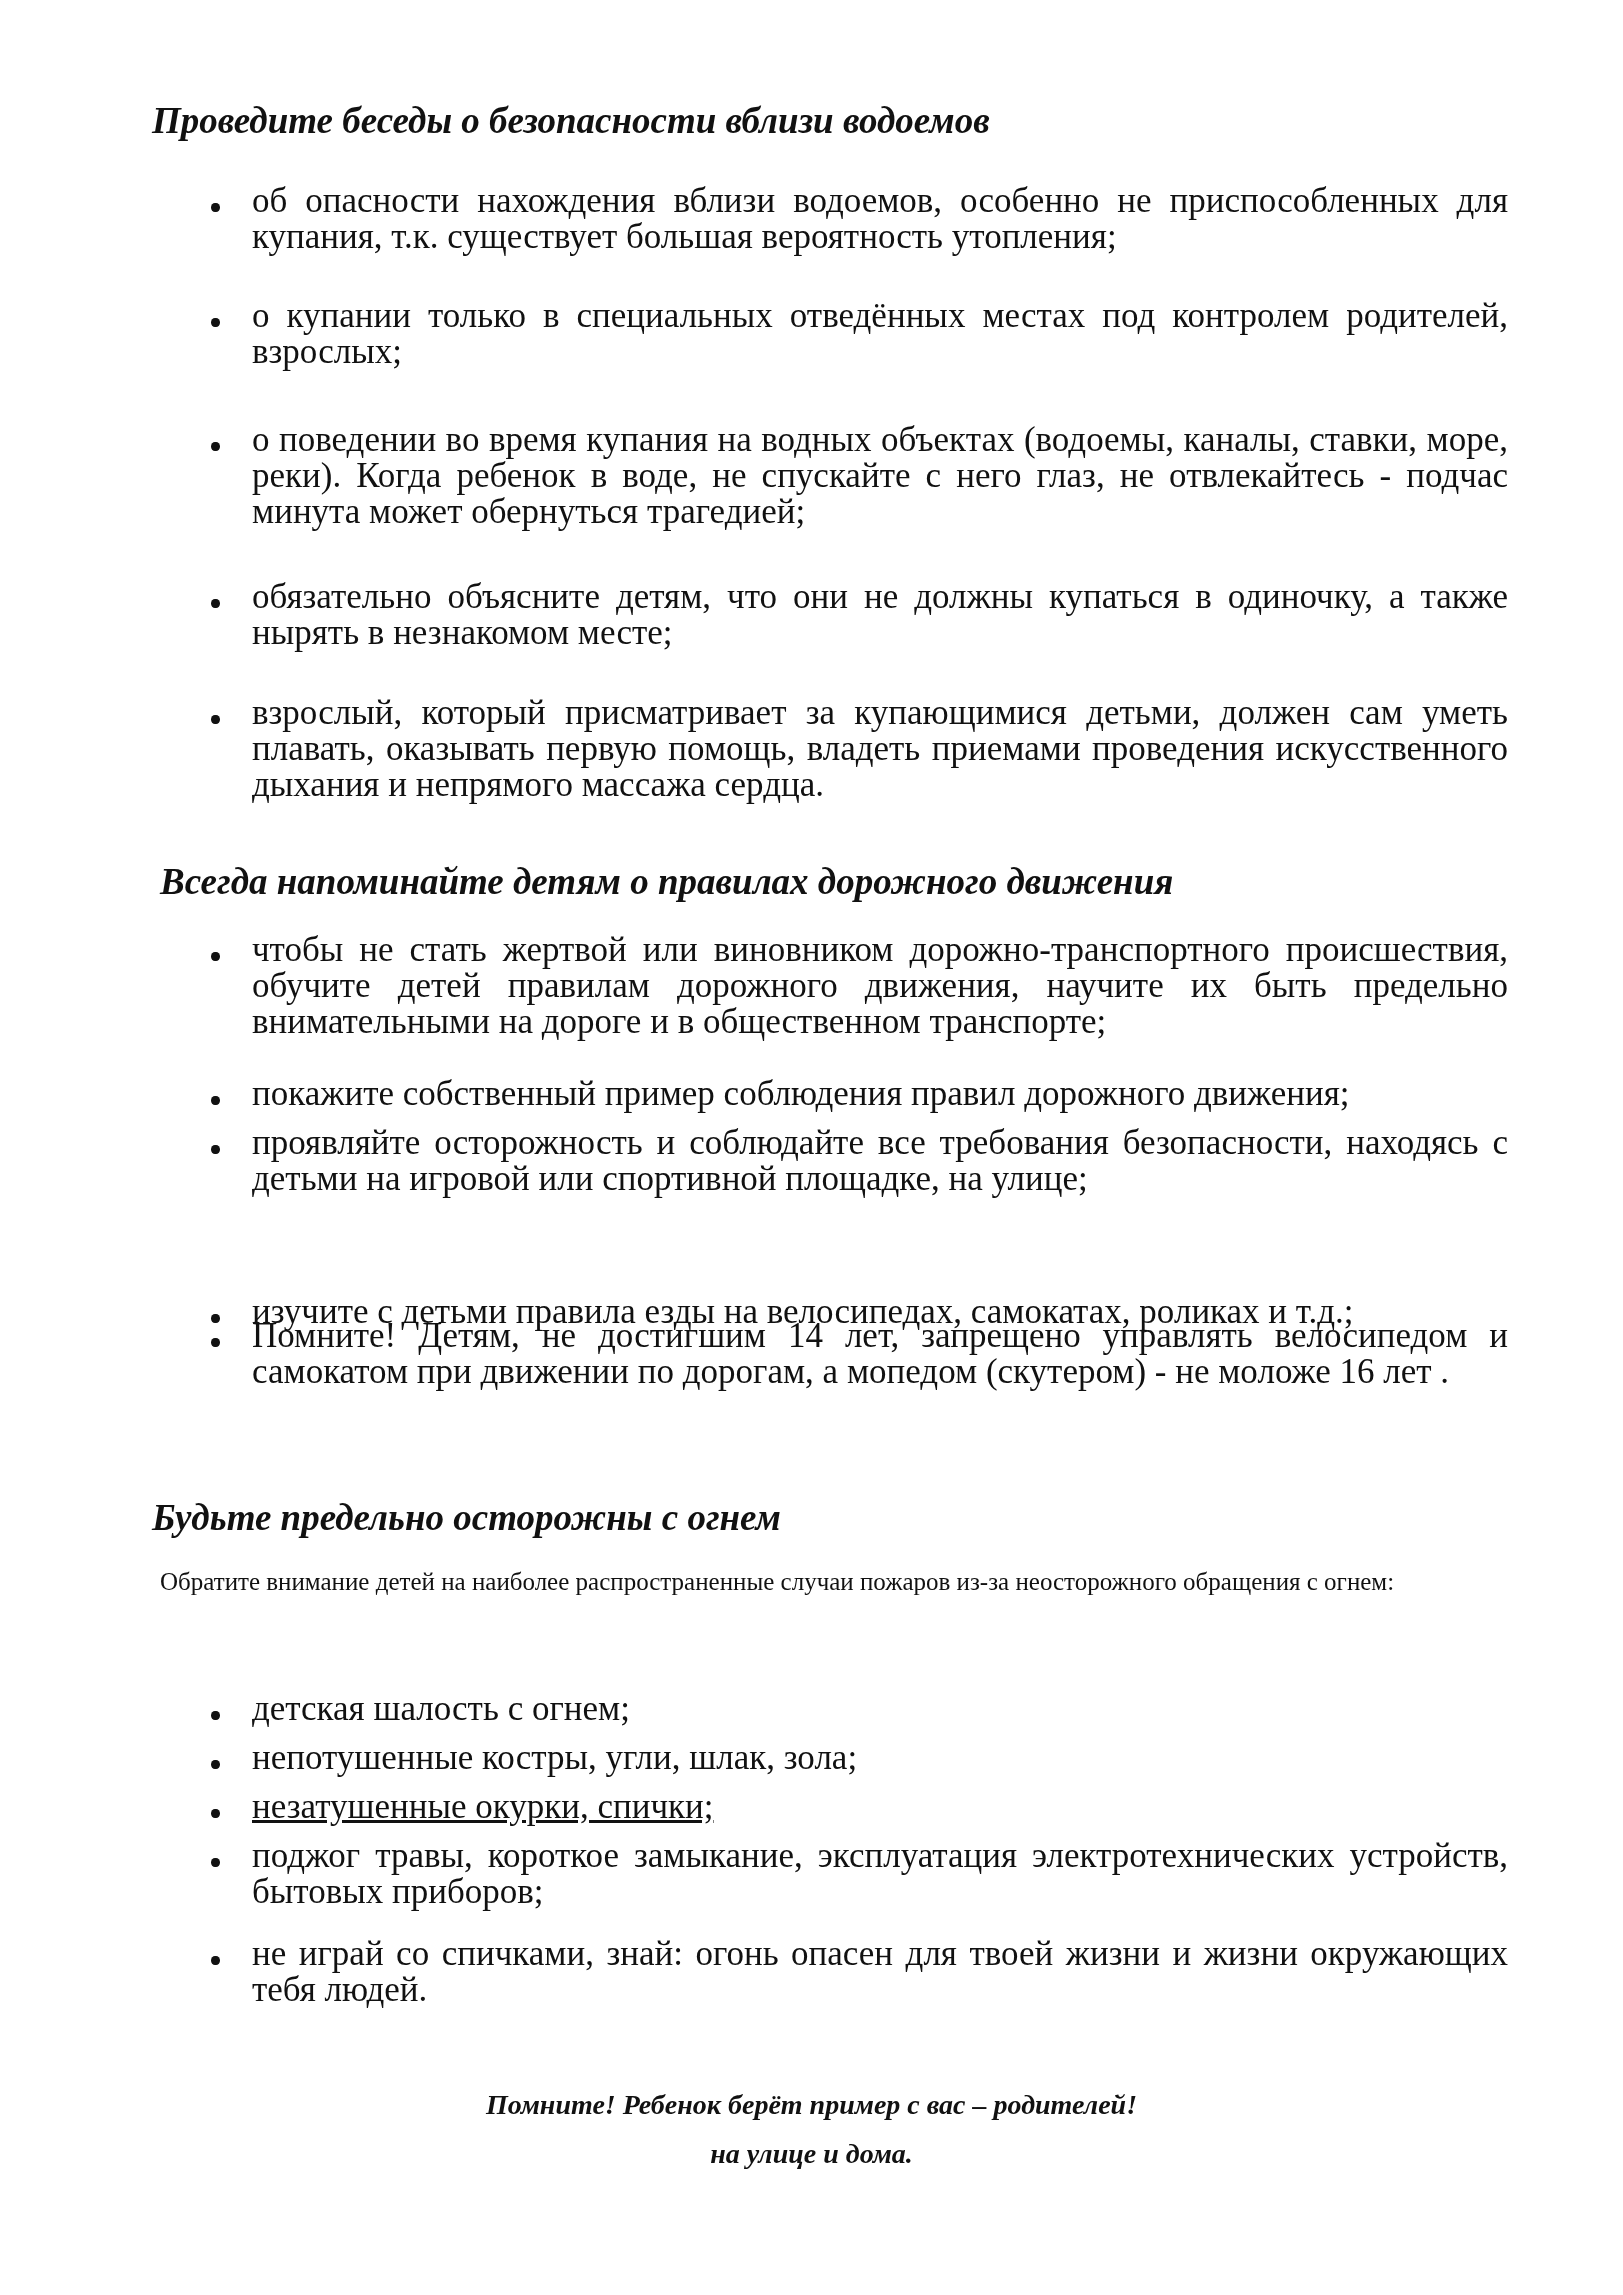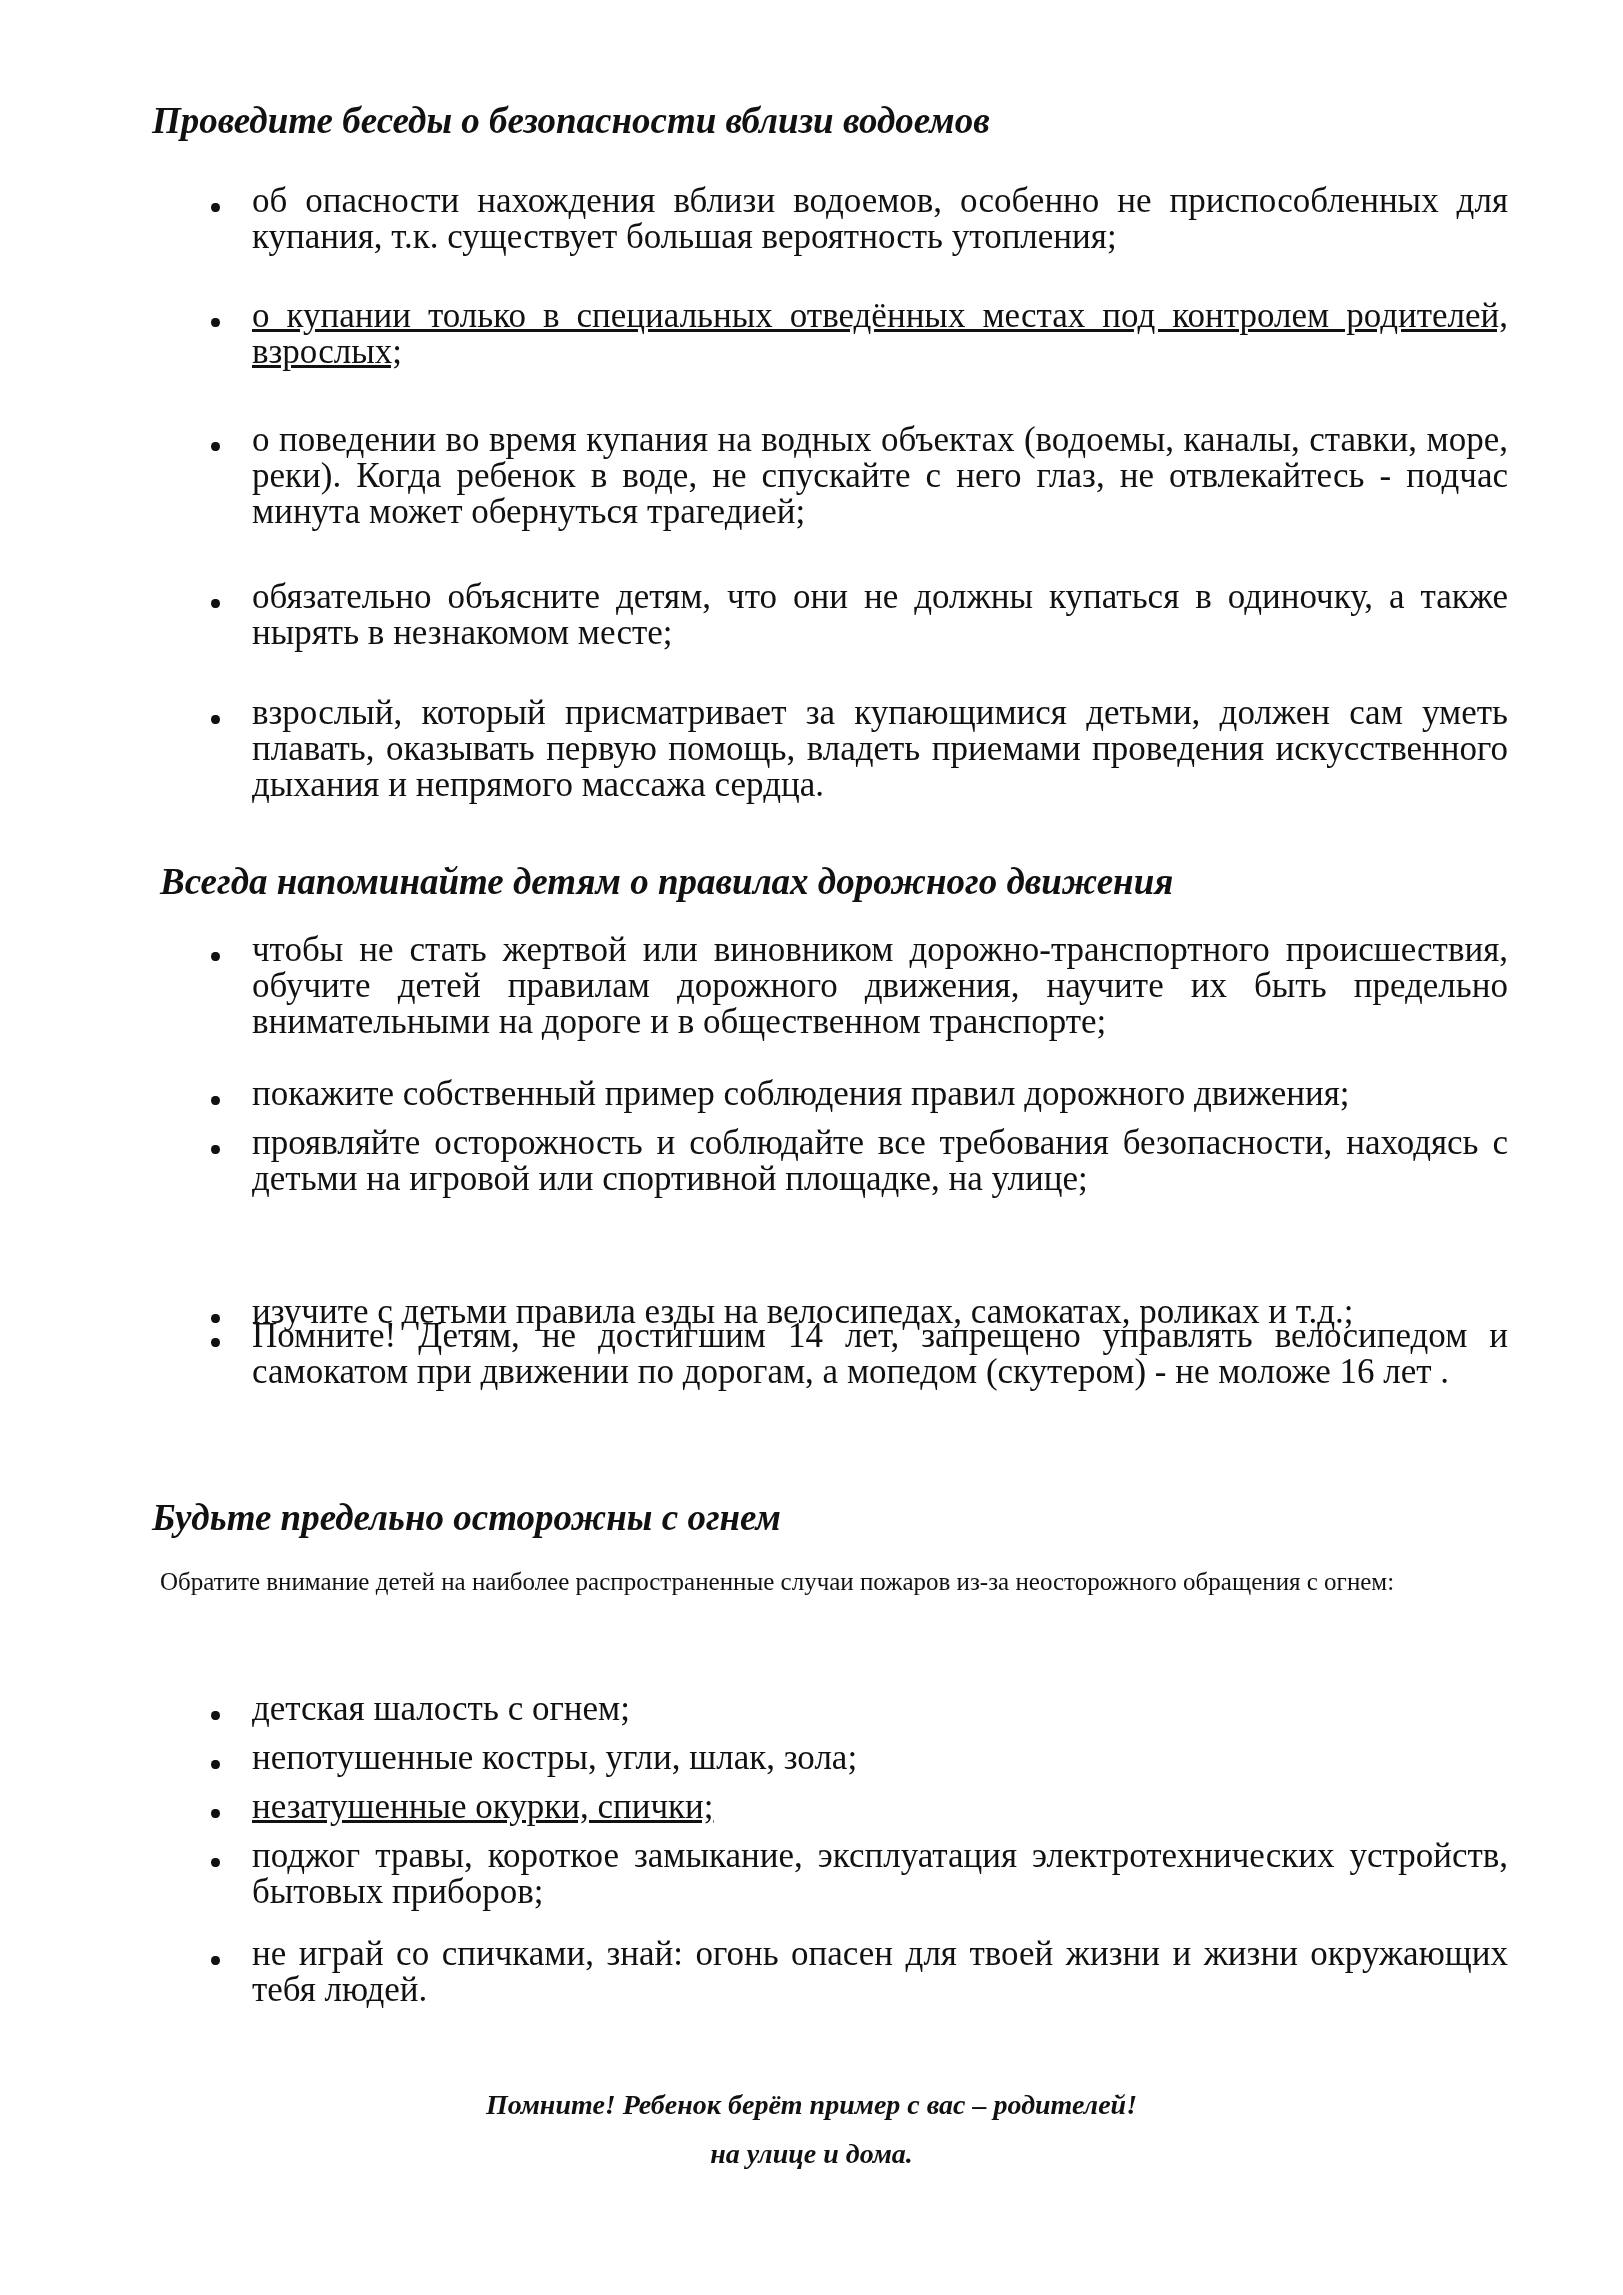--- a/index.html
+++ b/index.html
@@ -20,21 +20,21 @@
   .closing div { white-space: nowrap; }
 </style>
 </head>
 <body>
 
 <div class="page">
 
   <div class="h" style="top:98px;">Проведите беседы о безопасности вблизи водоемов</div>
   <ul class="list">
     <li style="position:absolute;top:183px;left:0;width:1256px;">об опасности нахождения вблизи водоемов, особенно не приспособленных для купания, т.к. существует большая вероятность утопления;</li>
-    <li style="position:absolute;top:298px;left:0;width:1256px;text-decoration:underline;">о купании только в специальных отведённых местах под контролем родителей, взрослых;</li>
+    <li style="position:absolute;top:298px;left:0;width:1256px;">о купании только в специальных отведённых местах под контролем родителей, взрослых;</li>
     <li style="position:absolute;top:422px;left:0;width:1256px;">о поведении во время купания на водных объектах (водоемы, каналы, ставки, море, реки). Когда ребенок в воде, не спускайте с него глаз, не отвлекайтесь - подчас минута может обернуться трагедией;</li>
     <li style="position:absolute;top:579px;left:0;width:1256px;">обязательно объясните детям, что они не должны купаться в одиночку, а также нырять в незнакомом месте;</li>
     <li style="position:absolute;top:695px;left:0;width:1256px;">взрослый, который присматривает за купающимися детьми, должен сам уметь плавать, оказывать первую помощь, владеть приемами проведения искусственного дыхания и непрямого массажа сердца.</li>
   </ul>
 
   <div class="h" style="top:859px;margin-left:8px;">Всегда напоминайте детям о правилах дорожного движения</div>
   <ul class="list">
     <li style="position:absolute;top:932px;left:0;width:1256px;">чтобы не стать жертвой или виновником дорожно-транспортного происшествия, обучите детей правилам дорожного движения, научите их быть предельно внимательными на дороге и в общественном транспорте;</li>
     <li style="position:absolute;top:1076px;left:0;width:1256px;">покажите собственный пример соблюдения правил дорожного движения;</li>
     <li style="position:absolute;top:1125px;left:0;width:1256px;">проявляйте осторожность и соблюдайте все требования безопасности, находясь с детьми на игровой или спортивной площадке, на улице;</li>

